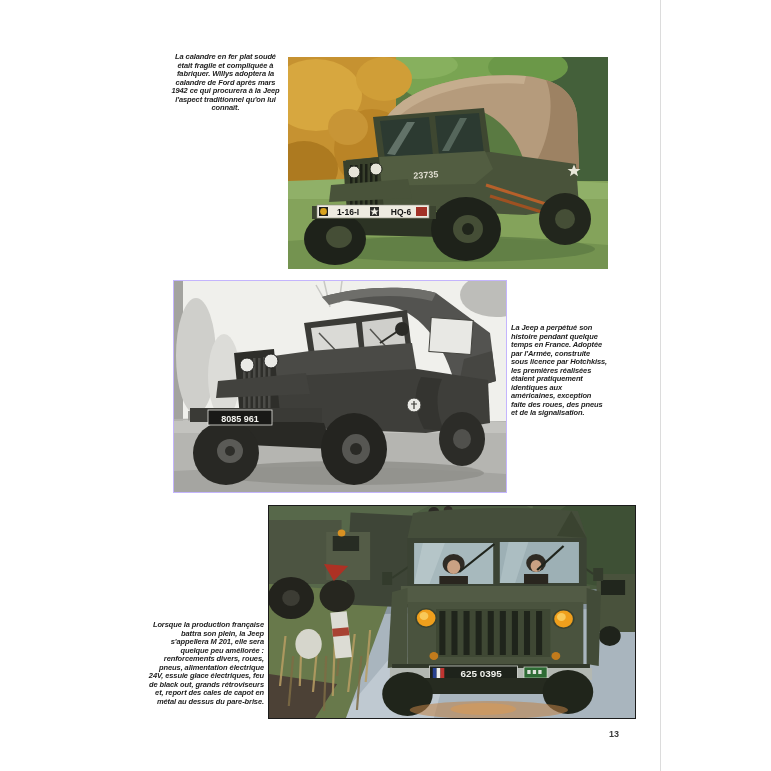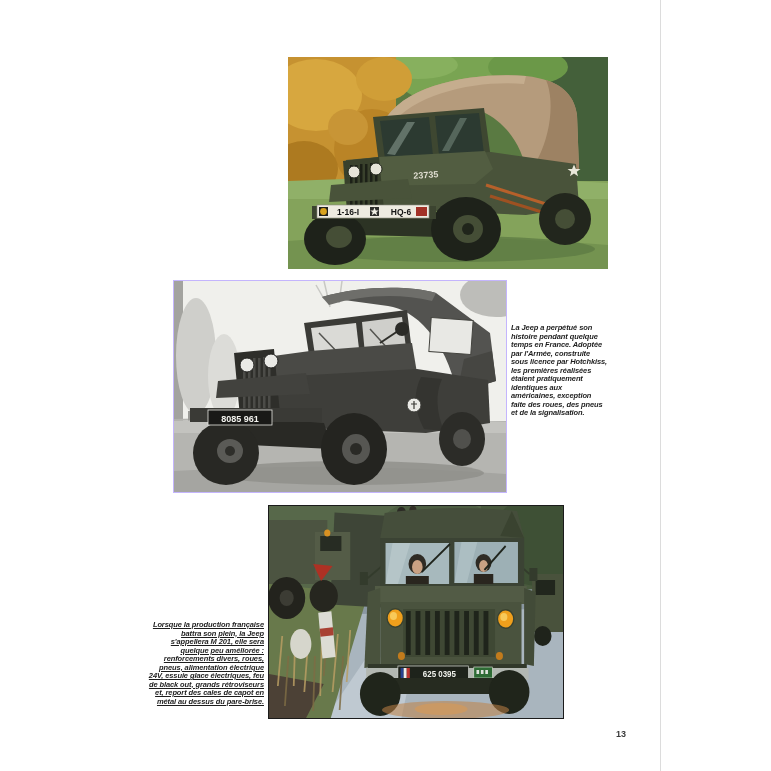--- a/index.html
+++ b/index.html
@@ -2,36 +2,37 @@
 <html><head>
 <meta charset="utf-8">
 <style>
   html,body{margin:0;padding:0;background:#ffffff;}
   #page{position:relative;width:771px;height:771px;background:#ffffff;overflow:hidden;
         font-family:"Liberation Sans",sans-serif;}
   .caption{position:absolute;font-style:italic;font-weight:bold;font-size:7.5px;
            line-height:8.5px;color:#1d1d1d;letter-spacing:-0.1px;}
   #caption-top{left:167px;top:53px;width:117px;text-align:center;}
   #caption-middle{left:511px;top:324px;width:97px;text-align:left;}
-  #caption-bottom{left:146px;top:621px;width:118px;text-align:right;text-decoration:underline;}
+  #caption-bottom{left:146px;top:621px;width:118px;text-align:right;}
   .photo{position:absolute;overflow:hidden;}
   #photo-top{left:288px;top:57px;width:320px;height:212px;}
   #photo-middle{left:173px;top:280px;width:334px;height:213px;border:1px solid #c4b5fd;box-sizing:border-box;}
-  #photo-bottom{left:268px;top:505px;width:296px;height:214px;border:1px solid #1b1b1b;box-sizing:border-box;}
+  #photo-bottom{left:268px;top:505px;width:368px;height:214px;border:1px solid #1b1b1b;box-sizing:border-box;}
   .photo svg{display:block;width:100%;height:100%;}
   #page-edge-line{position:absolute;left:660px;top:0;width:1px;height:771px;background:#dcdcdc;}
-  #page-number{position:absolute;left:609px;top:729px;width:24px;text-align:center;
+  #page-number{position:absolute;left:609px;top:729px;width:24px;
                font-size:9px;font-weight:bold;color:#3a3a3a;}
   svg text{font-family:"Liberation Sans",sans-serif;}
 </style>
 </head>
 <body>
 
 <div id="page">
 
+  <div id="caption-top" class="caption">La calandre en fer plat soudé était fragile et compliquée à fabriquer. Willys adoptera la calandre de Ford après mars 1942 ce qui procurera à la Jeep l'aspect traditionnel qu'on lui connaît.</div>
 
   <div id="photo-top" class="photo">
     <svg viewBox="0 0 320 212" preserveAspectRatio="none">
       <rect x="0" y="0" width="320" height="132" fill="#5a7a42"></rect>
       <rect x="235" y="0" width="85" height="132" fill="#44603a"></rect>
       <ellipse cx="175" cy="22" rx="65" ry="26" fill="#79a452"></ellipse>
       <ellipse cx="240" cy="10" rx="40" ry="18" fill="#6b9848"></ellipse>
       <ellipse cx="130" cy="8" rx="40" ry="14" fill="#87b05e"></ellipse>
       <rect x="0" y="0" width="108" height="132" fill="#c69231"></rect>
       <ellipse cx="28" cy="38" rx="46" ry="36" fill="#d7a73f"></ellipse>

